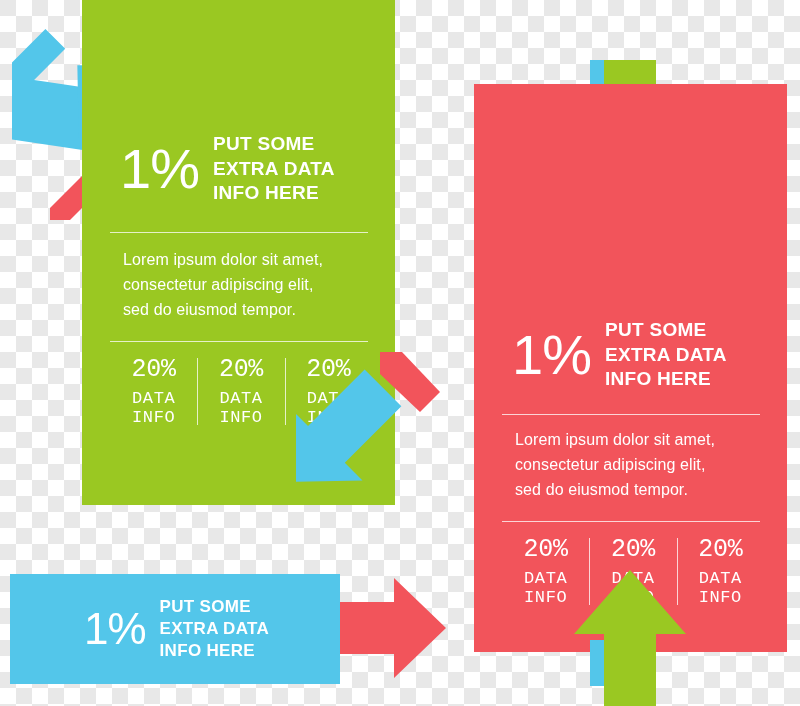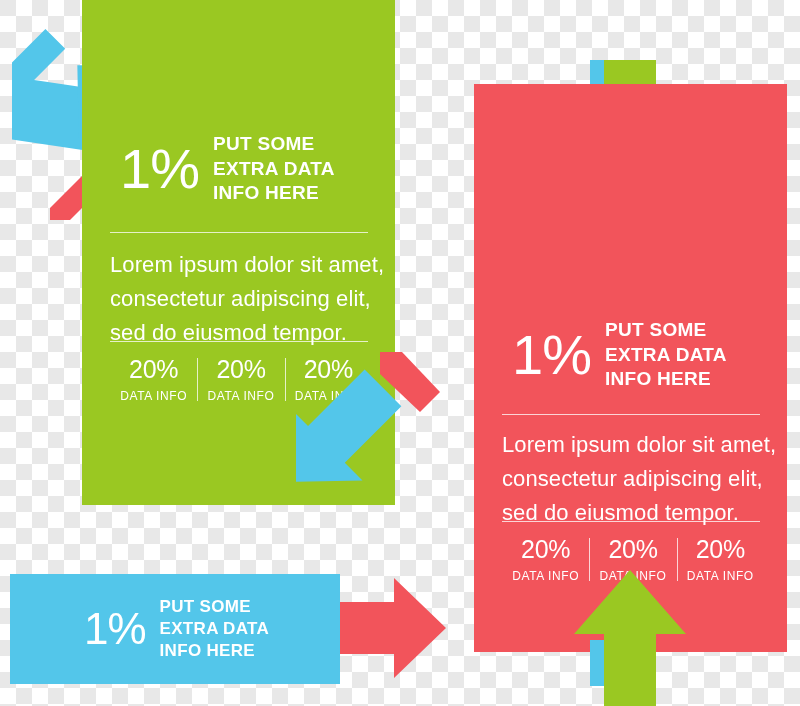--- a/index.html
+++ b/index.html
@@ -53,29 +53,31 @@
   
   .rule {
     height: 1px;
     background: rgba(255,255,255,.75);
     border: 0;
     margin: 0;
   }
 
   
   .lorem {
-    font-size: 22px;
+    font-size: 16px;
     line-height: 1.55;
     letter-spacing: .1px;
+    margin-left: 13px;
   }
   .lorem div { white-space: nowrap; }
 
   
   .stats {
     display: flex;
+    font-family: Liberation Mono, monospace;
   }
   .stat {
     flex: 1;
     text-align: center;
     position: relative;
   }
   .stat + .stat::before {
     content: "";
     position: absolute;
     left: 0;
@@ -83,21 +85,21 @@
     bottom: 2px;
     width: 1px;
     background: rgba(255,255,255,.75);
   }
   .stat .val {
     font-size: 25px;
     line-height: 1.1;
     letter-spacing: -.3px;
   }
   .stat .lbl {
-    font-size: 12px;
+    font-size: 17px;
     letter-spacing: .6px;
     margin-top: 5px;
   }
 
   
   #panel-green {
     left: 82px;
     top: 0px;
     width: 313px;
     height: 505px;

